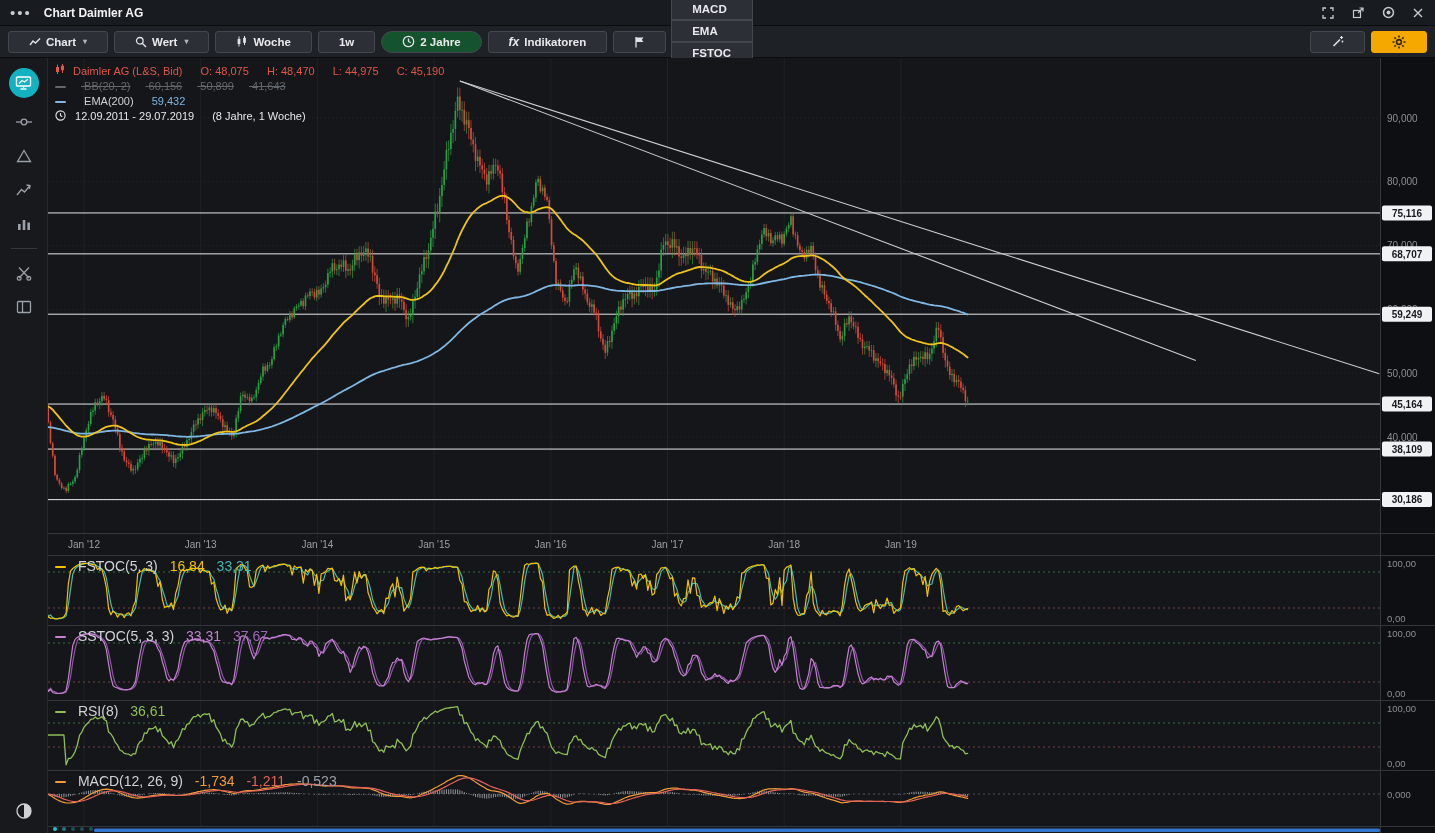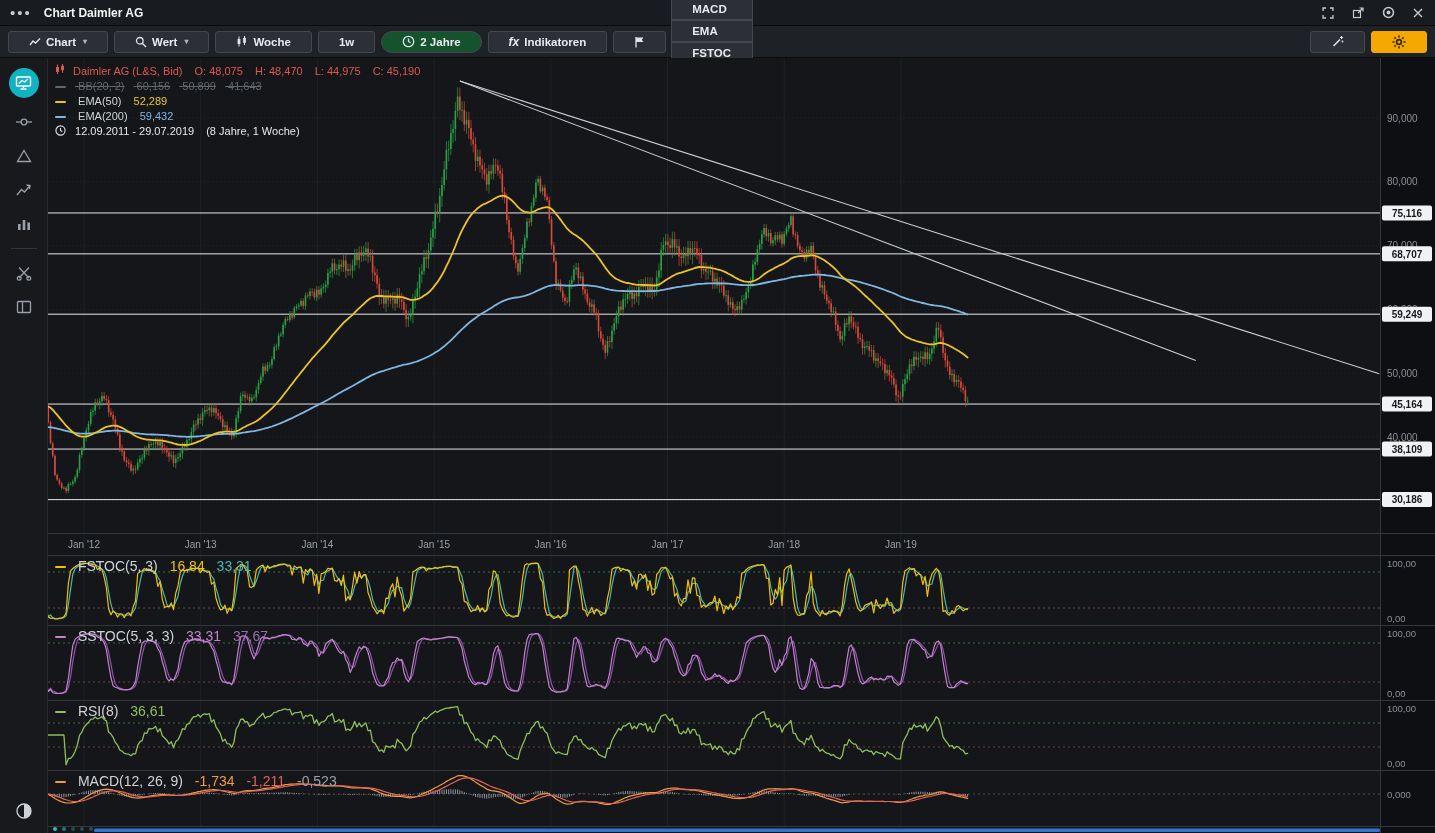--- a/index.html
+++ b/index.html
@@ -24,21 +24,21 @@
   .sidebar{width:48px;background:#17191d;border-right:1px solid #26292e;display:flex;flex-direction:column;align-items:center;padding-top:10px;gap:14px;box-sizing:border-box;position:relative;flex:none;}
   .sb-active{width:30px;height:30px;border-radius:50%;background:#12b2c0;display:flex;align-items:center;justify-content:center;cursor:pointer;}
   .sb-ic{width:20px;height:20px;display:flex;align-items:center;justify-content:center;cursor:pointer;}
   .sb-sep{width:26px;height:1px;background:#34383e;}
   .sb-bottom{position:absolute;bottom:12px;left:0;width:100%;display:flex;justify-content:center;}
   .chartwrap{position:relative;flex:1;height:775px;}
   #chart-svg{position:absolute;left:0;top:0;display:block;}
   #chart-svg text{font-family:"Liberation Sans","DejaVu Sans",sans-serif;}
   .legend{position:absolute;left:7px;z-index:5;pointer-events:none;}
   .lrow{white-space:nowrap;font-size:11px;height:15px;line-height:15px;color:#d8dbde;}
-  .lrow span{margin-right:9px;}
+  .lrow span{margin-right:15px;}
   .dash{display:inline-block;width:11px;height:2px;vertical-align:middle;margin-right:7px;border-radius:1px;}
   .row-instr{color:#e2564a;}
   .row-bb{color:#62676d;text-decoration:line-through;}
   .lbl{color:#cfd3d7;}
   .val-y{color:#eec41c;} .val-b{color:#7fb6e2;} .val-teal{color:#49b8b2;}
   .val-pl{color:#c583cf;} .val-pd{color:#9b6ab5;} .val-g{color:#8fbf57;}
   .val-o{color:#f29b38;} .val-s{color:#e2635a;} .val-gr{color:#9aa0a6;}
   .pane-legend{position:absolute;left:7px;font-size:14px;z-index:5;pointer-events:none;white-space:nowrap;color:#b9bec4;}
   .pane-legend span{margin-right:8px;}
   .pager{position:absolute;left:5px;top:769px;display:flex;gap:5px;align-items:center;z-index:6;}
@@ -1573,25 +1573,20 @@
           <span>C: 45,190</span>
         </div>
         <div class="lrow row-bb">
           <span class="dash" style="background:#62676d"></span>
           <span>BB(20, 2)</span>
           <span>60,156</span>
           <span>50,899</span>
           <span>41,643</span>
         </div>
         <div class="lrow">
-          <span class="dash" style="background:#eec41c"></span>
-          <span class="lbl">EMA(50)</span>
-          <span class="val-y">52,289</span>
-        </div>
-        <div class="lrow">
           <span class="dash" style="background:#7fb6e2"></span>
           <span class="lbl">EMA(200)</span>
           <span class="val-b">59,432</span>
         </div>
         <div class="lrow" style="color:#e6e8ea">
           <span style="margin-right:6px" actable="false"><svg width="11" height="11" viewBox="0 0 12 12" style="vertical-align:-1px">
                 <circle cx="6" cy="6" r="5" fill="none" stroke="#dfe3e7" stroke-width="1.2"></circle>
                 <path d="M6,3.2 V6 L8,7.3" fill="none" stroke="#dfe3e7" stroke-width="1.2"></path>
               </svg></span>
           <span>12.09.2011 - 29.07.2019</span>

